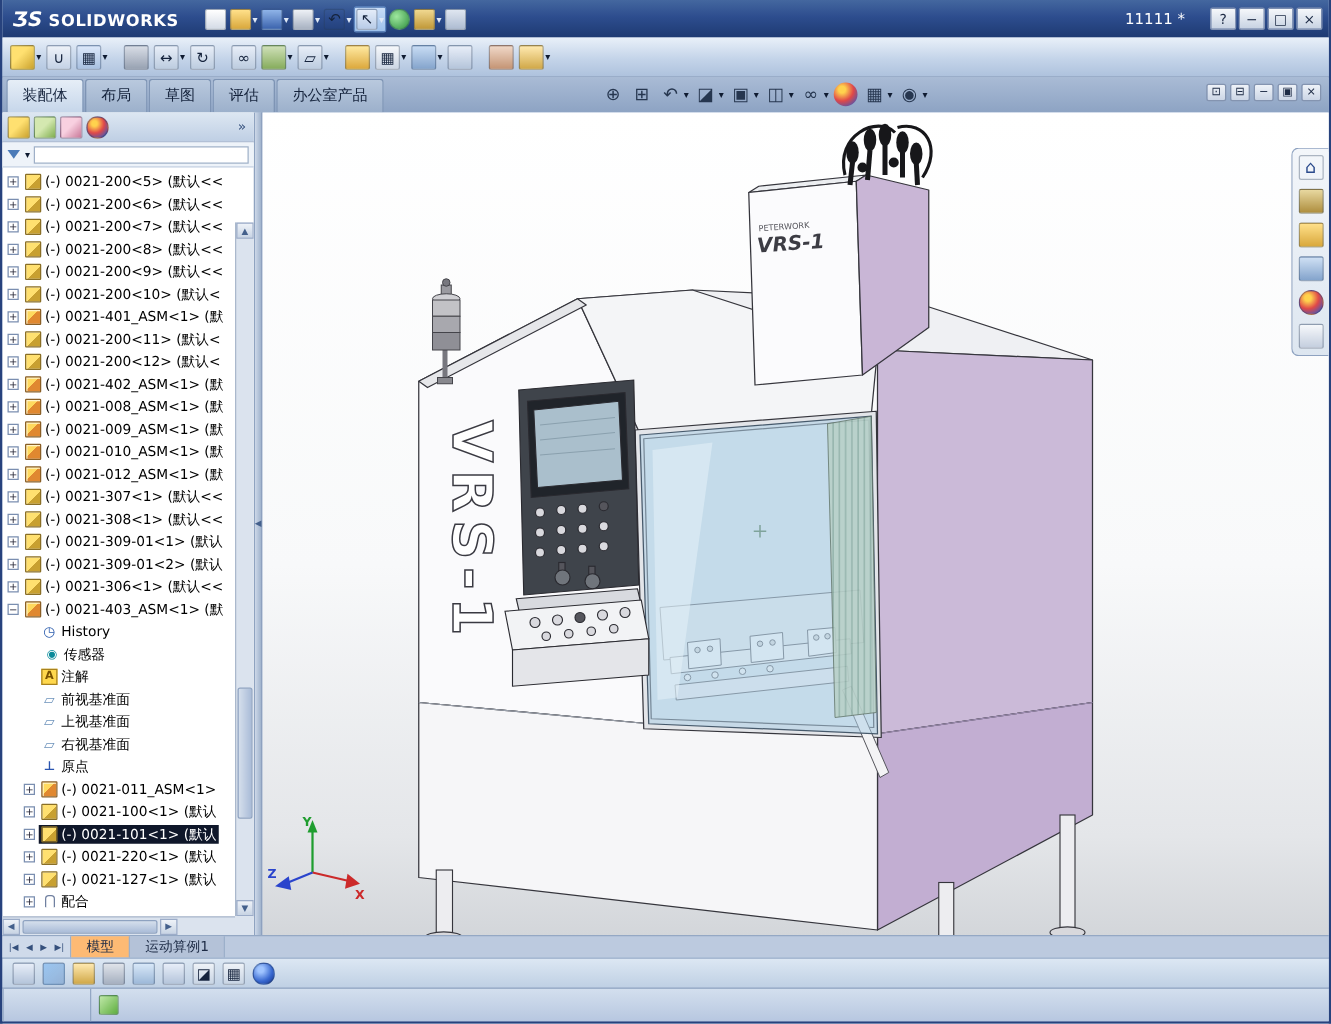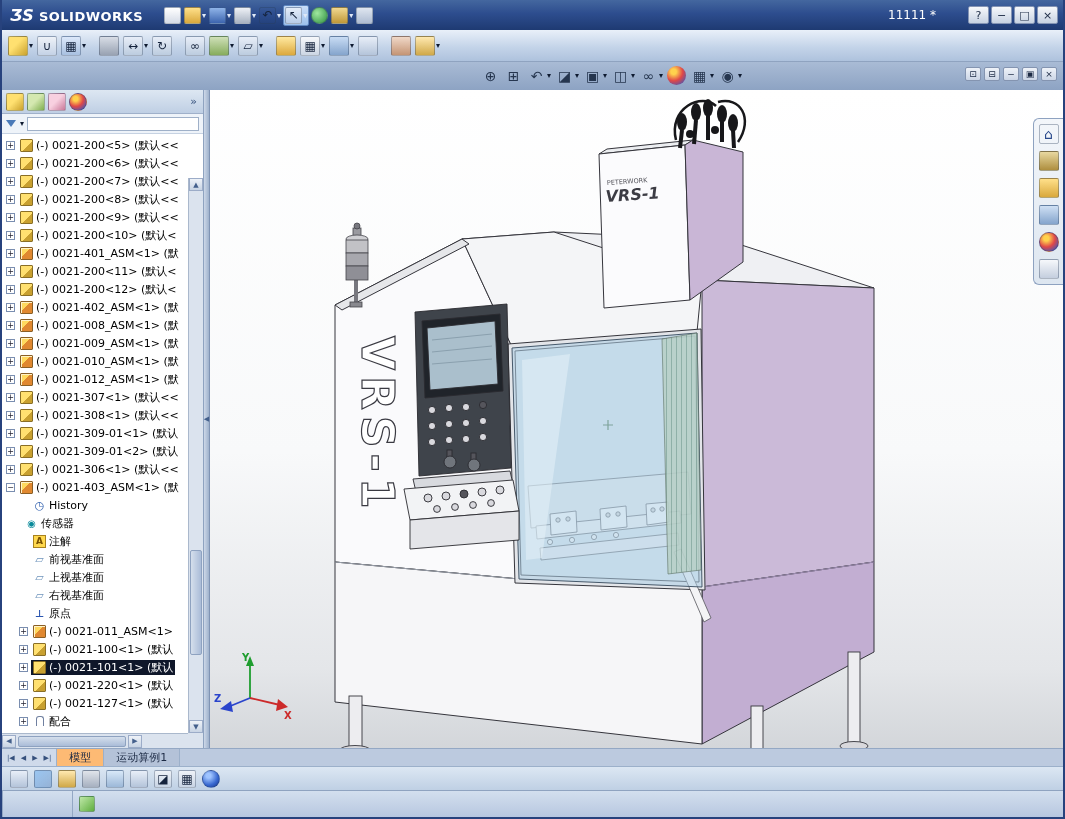--- a/index.html
+++ b/index.html
@@ -14,21 +14,21 @@
 .logo-text{font-weight:bold;font-size:13px;letter-spacing:.5px}
 .menu{display:flex;height:100%;align-items:center}
 .menu-item{padding:0 9px;line-height:30px;font-size:12px;white-space:nowrap}
 .qat{display:flex;align-items:center;gap:1px;margin-left:10px}
 .tbtn{display:flex;align-items:center;padding:1px;border-radius:2px}
 .tbtn.pressed{background:linear-gradient(180deg,#cadef8,#9cc0ec);border:1px solid #5f87c0}
 .ic{width:17px;height:17px;border-radius:2px;display:inline-flex;align-items:center;justify-content:center;font-size:12px;color:#15233c;background:linear-gradient(180deg,#e8eef8,#bcccdf);border:1px solid rgba(40,60,90,.35);overflow:hidden}
 .caret{display:none;font-size:0;margin-left:1px}
 .caret::before{content:"▾";font-size:8px;color:#0e1a30}
 .titlebar .caret::before{color:#dfe8f6}
-.doc-title{margin-left:auto;padding-right:32px;font-size:12px;white-space:nowrap}
+.doc-title{margin-left:auto;padding-right:20px;font-size:12px;white-space:nowrap}
 .winbtns{display:flex;align-items:center;gap:2px;padding-right:5px}
 .winbtn{width:21px;height:18px;background:linear-gradient(#f6f8fb,#c7d2e2);border:1px solid #8494b4;border-radius:2px;color:#1c2a44;display:flex;align-items:center;justify-content:center;font-size:11px}
 
 
 .toolbar2{position:absolute;top:30px;left:0;right:0;height:32px;background:linear-gradient(180deg,#e9f0f9 0%,#c4d4e9 55%,#aec2dd 100%);border-bottom:1px solid #8fa3c0;display:flex;align-items:center;padding-left:5px;gap:2px}
 .toolbar2 .ic{width:20px;height:20px}
 
 
 .tabrow{position:absolute;top:62px;left:0;right:0;height:28px;background:linear-gradient(180deg,#a9bbd5,#8da3c3);display:flex;align-items:flex-end;padding-left:3px}
 .cmtab{padding:4px 12px 5px;font-size:12px;color:#15233c;background:linear-gradient(180deg,#b9c9de,#9cb0cb);border:1px solid #7e94b4;border-bottom:none;border-radius:3px 3px 0 0;margin-right:1px;white-space:nowrap}
@@ -207,20 +207,27 @@
         <span class="ic" style="background: linear-gradient(rgb(240, 216, 200), rgb(196, 148, 116));"></span>
 
       </span>
       <span class="tbtn">
         <span class="ic" style="background: linear-gradient(rgb(255, 233, 176), rgb(208, 168, 72));"></span>
         <span class="caret" style="display: inline-block;"></span>
       </span>
   </div>
 
   <div class="tabrow">
+    <div style="display:flex;align-items:flex-end">
+      <span class="cmtab active">装配体</span>
+        <span class="cmtab">布局</span>
+        <span class="cmtab">草图</span>
+        <span class="cmtab">评估</span>
+        <span class="cmtab">办公室产品</span>
+    </div>
     <div class="hud">
       <span class="tbtn">
           <span class="ic">⊕</span>
 
         </span>
         <span class="tbtn">
           <span class="ic">⊞</span>
 
         </span>
         <span class="tbtn">
@@ -424,21 +431,21 @@
                 <span class="tlabel">(-) 0021-403_ASM&lt;1&gt; (默</span>
               </span>
             </div>
             <div class="trow" style="padding-left: 17px;">
               <span class="texp" style="visibility: hidden;"></span>
               <span class="tbody">
                 <span class="ticon" data-icon="history"></span>
                 <span class="tlabel">History</span>
               </span>
             </div>
-            <div class="trow" style="padding-left: 9px;">
+            <div class="trow" style="padding-left: 19px;">
               <span class="texp" style="visibility: hidden;"></span>
               <span class="tbody">
                 <span class="ticon" data-icon="sensors"></span>
                 <span class="tlabel">传感器</span>
               </span>
             </div>
             <div class="trow" style="padding-left: 17px;">
               <span class="texp" style="visibility: hidden;"></span>
               <span class="tbody">
                 <span class="ticon" data-icon="annotations"></span>

